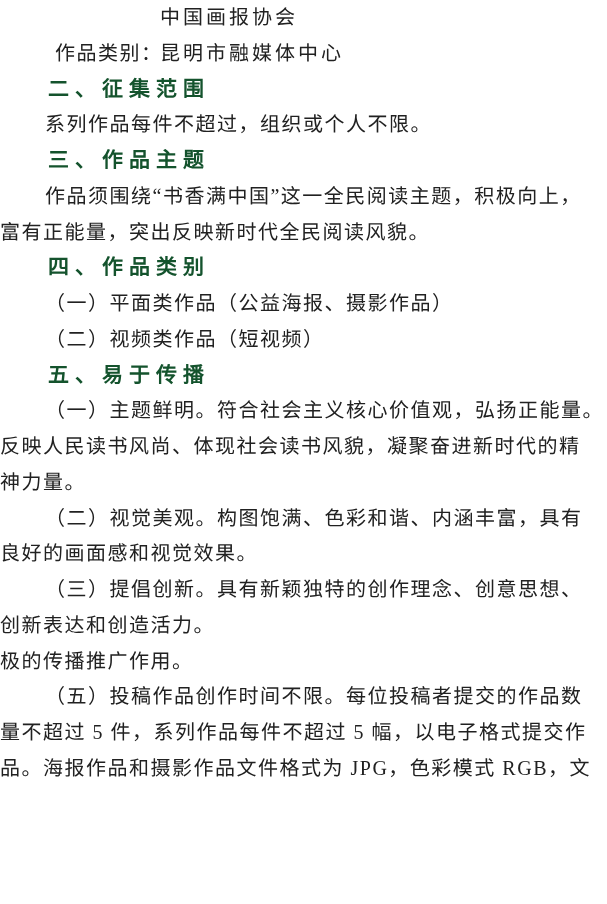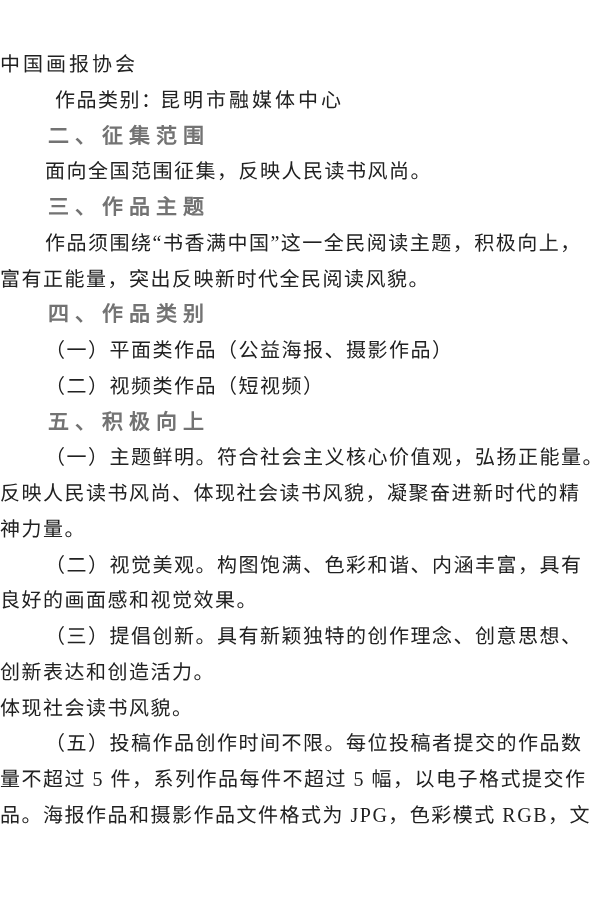--- a/index.html
+++ b/index.html
@@ -20,34 +20,34 @@
 
   .content { width: 600px; }
 
   .line {
     height: 35.75px;
     white-space: nowrap;
     position: relative;
   }
 
   
-  .l-org   { letter-spacing: 3px; margin-top: 47px; }
+  .l-org   { padding-left: 160px; letter-spacing: 3px; }
 
   
   .l-label .lbl { position: absolute; left: 55px;  top: 0; letter-spacing: 1.5px; }
   .l-label .val { position: absolute; left: 160px; top: 0; letter-spacing: 3px; }
 
   
   .l-head {
     padding-left: 48px;
     font-family: "DejaVu Sans", "Liberation Sans", sans-serif;
     font-weight: 700;
     font-size: 21px;
     letter-spacing: 6px;
-    color: #737373;
+    color: #14532d;
   }
 
   
   .l-ind   { padding-left: 45px; }
 
   
   .l-flush { padding-left: 0; }
 </style>
 </head>
 <body>
@@ -57,37 +57,37 @@
 
     <div class="line l-org">中国画报协会</div>
 
     <div class="line l-label">
       <span class="lbl">作品类别：</span>
       <span class="val">昆明市融媒体中心</span>
     </div>
 
 
     <div class="line l-head">二、征集范围</div>
-    <div class="line l-ind">面向全国范围征集，反映人民读书风尚。</div>
+    <div class="line l-ind">系列作品每件不超过，组织或个人不限。</div>
 
     <div class="line l-head">三、作品主题</div>
     <div class="line l-ind">作品须围绕“书香满中国”这一全民阅读主题，积极向上，</div>
     <div class="line l-flush">富有正能量，突出反映新时代全民阅读风貌。</div>
 
     <div class="line l-head">四、作品类别</div>
     <div class="line l-ind">（一）平面类作品（公益海报、摄影作品）</div>
     <div class="line l-ind">（二）视频类作品（短视频）</div>
 
-    <div class="line l-head">五、积极向上</div>
+    <div class="line l-head">五、易于传播</div>
     <div class="line l-ind">（一）主题鲜明。符合社会主义核心价值观，弘扬正能量。</div>
     <div class="line l-flush">反映人民读书风尚、体现社会读书风貌，凝聚奋进新时代的精</div>
     <div class="line l-flush">神力量。</div>
     <div class="line l-ind">（二）视觉美观。构图饱满、色彩和谐、内涵丰富，具有</div>
     <div class="line l-flush">良好的画面感和视觉效果。</div>
     <div class="line l-ind">（三）提倡创新。具有新颖独特的创作理念、创意思想、</div>
     <div class="line l-flush">创新表达和创造活力。</div>
-    <div class="line l-flush">体现社会读书风貌。</div>
+    <div class="line l-flush">极的传播推广作用。</div>
     <div class="line l-ind">（五）投稿作品创作时间不限。每位投稿者提交的作品数</div>
     <div class="line l-flush">量不超过 5 件，系列作品每件不超过 5 幅，以电子格式提交作</div>
     <div class="line l-flush">品。海报作品和摄影作品文件格式为 JPG，色彩模式 RGB，文</div>
 
   </div>
 </div>
 
 </body></html>

